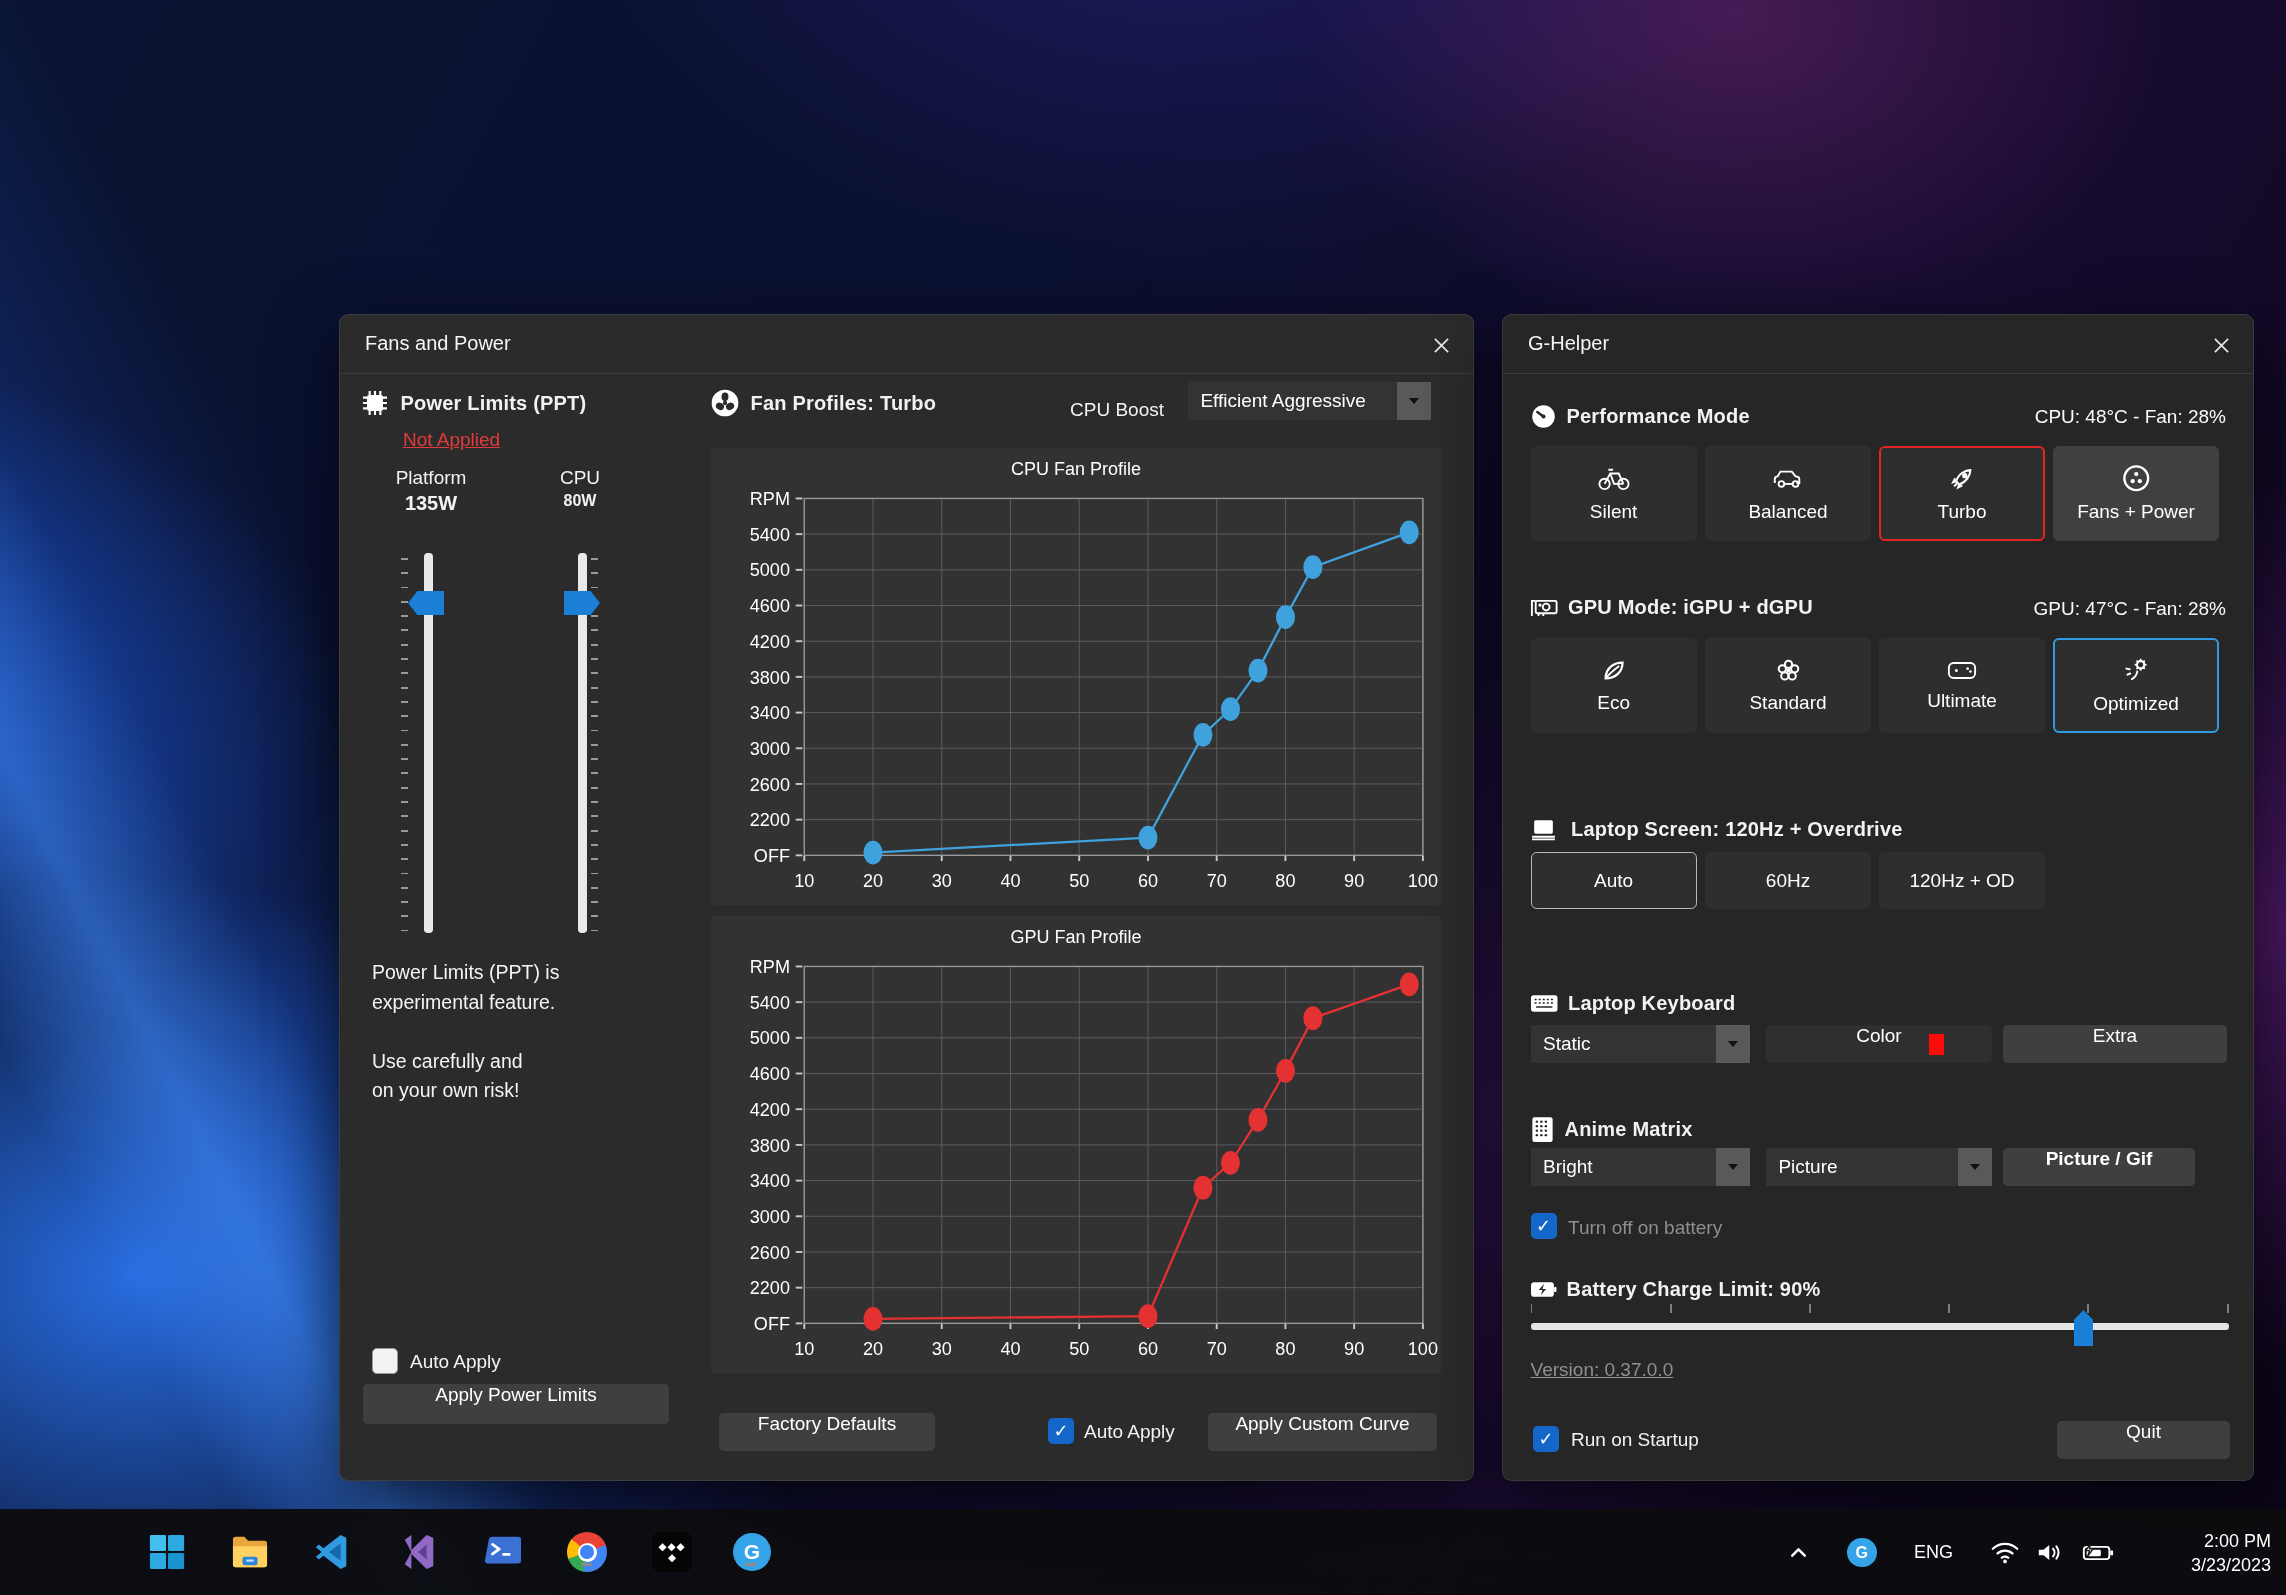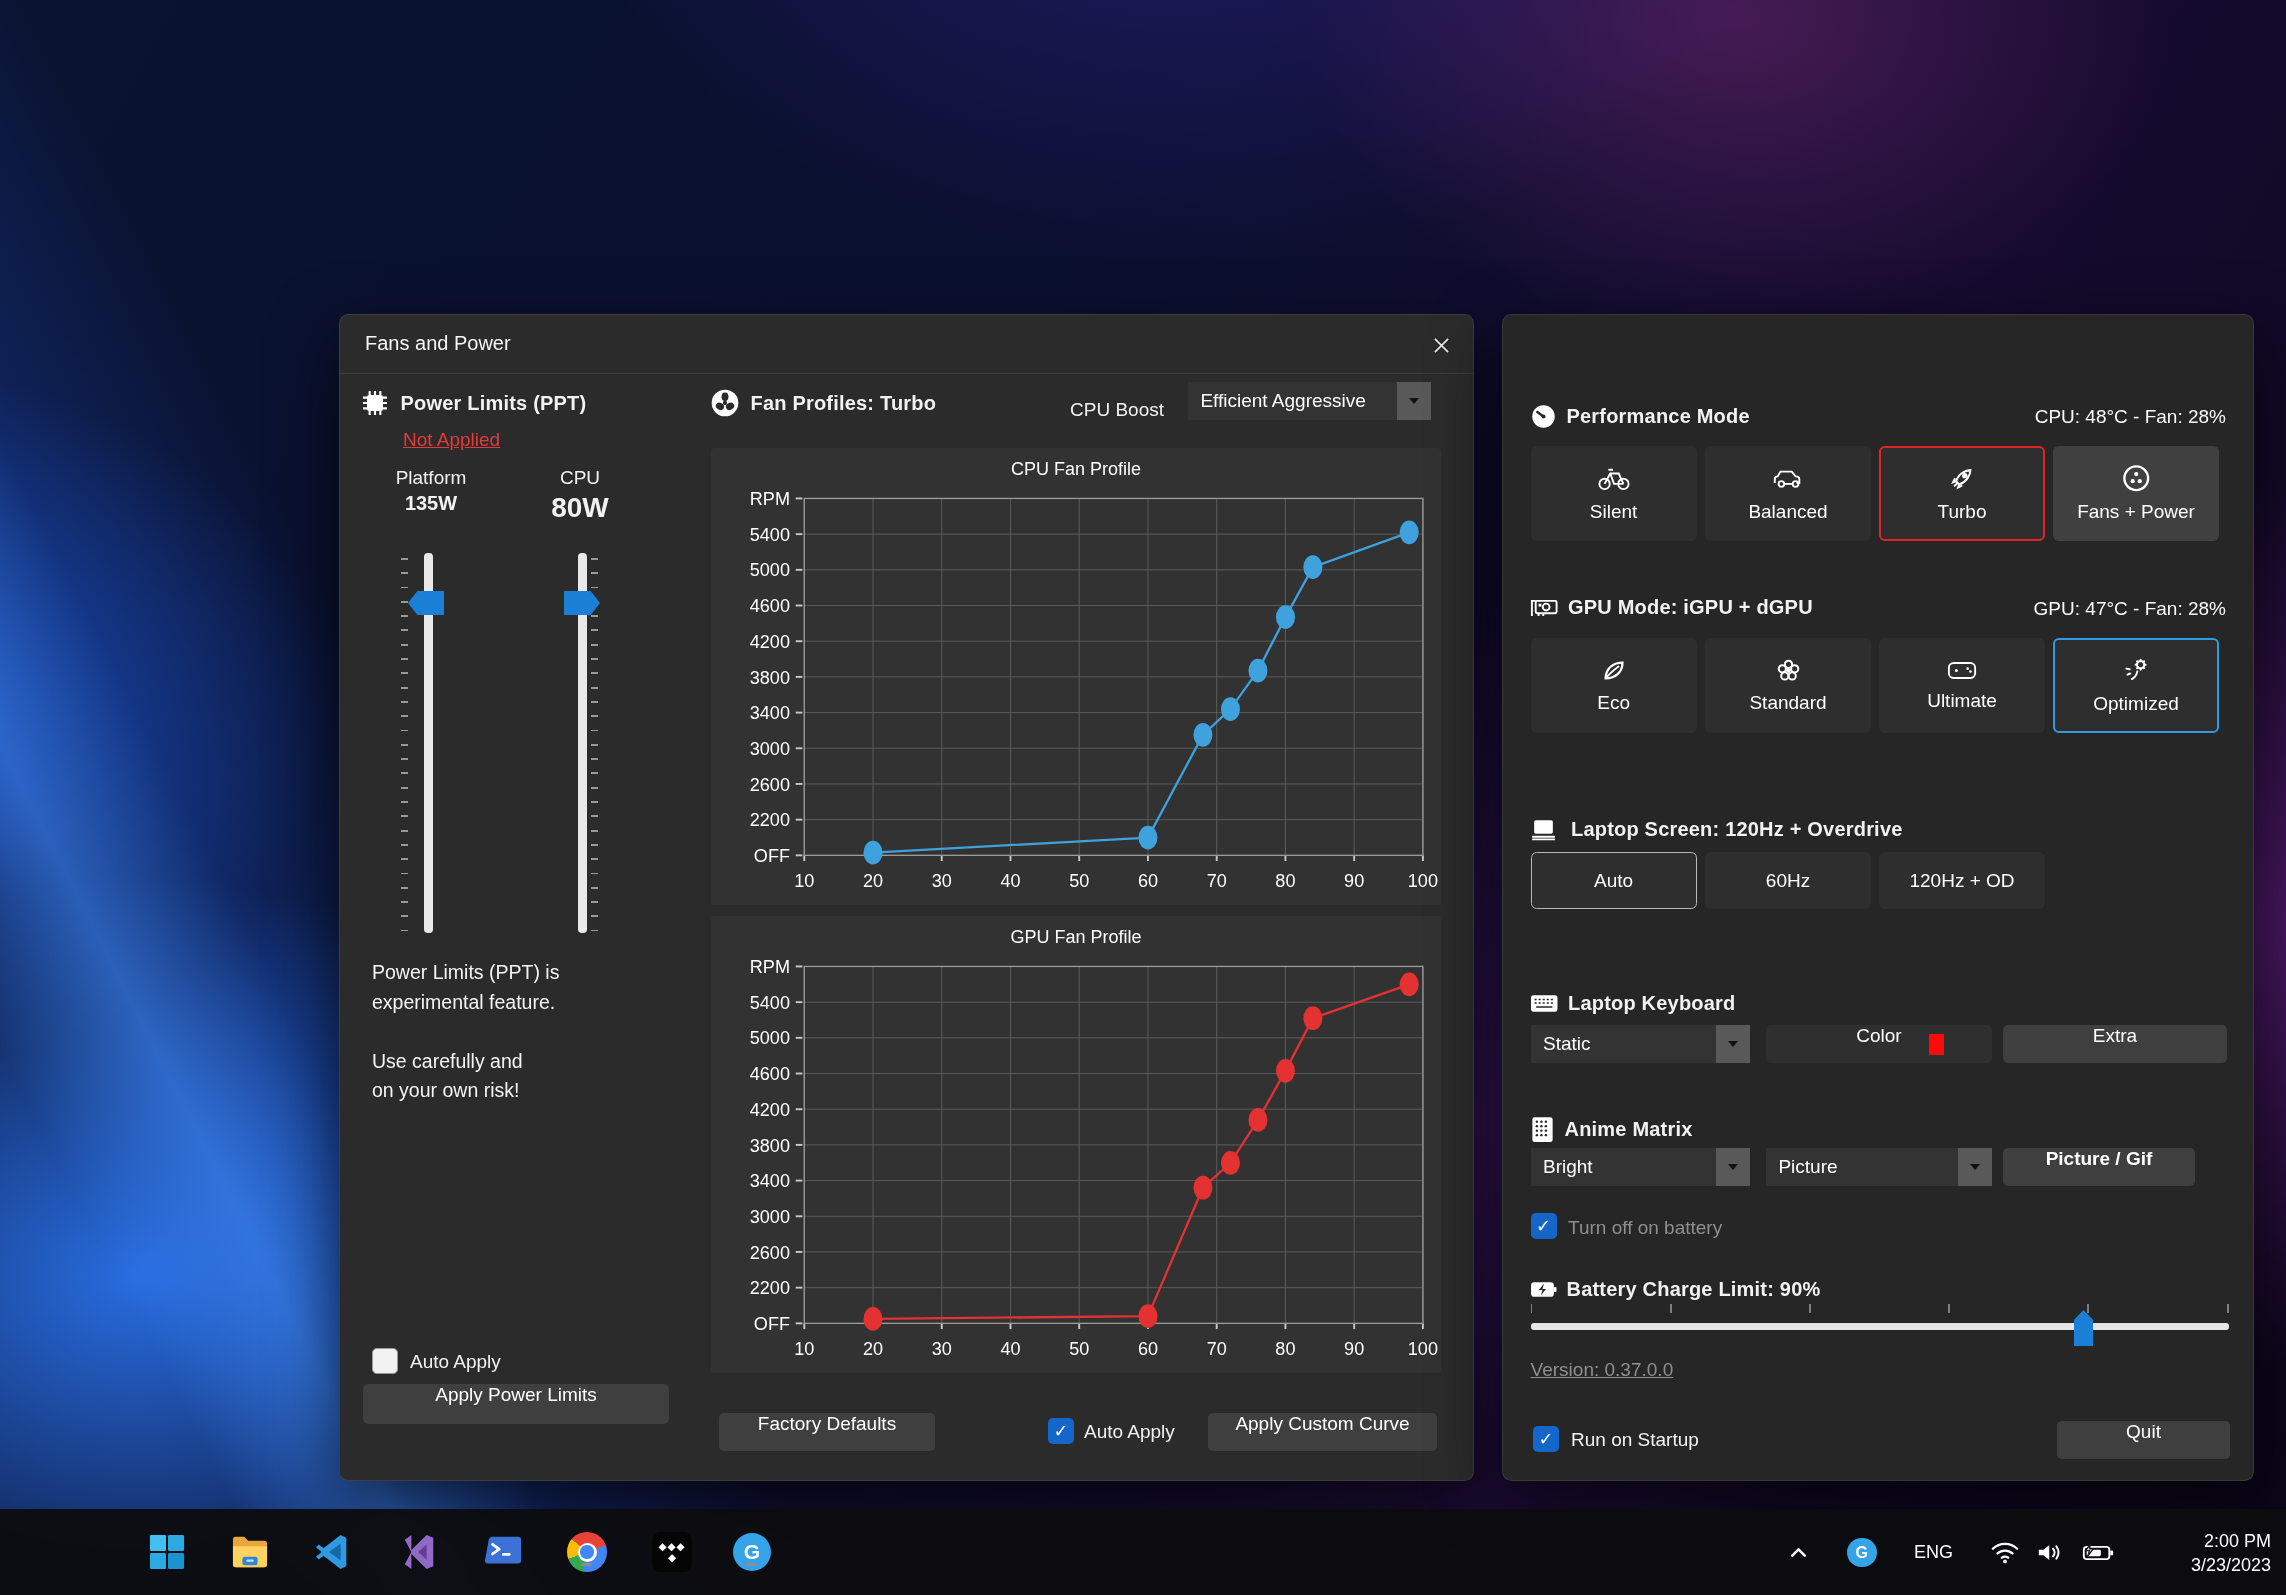--- a/index.html
+++ b/index.html
@@ -114,21 +114,21 @@
       <b>Power Limits (PPT)</b>
     </div>
     <span class="lbl redtxt" style="left:63px;top:114px;text-decoration:underline;">Not Applied</span>
 
     <div class="abs" style="left:34px;top:152px;width:114px;text-align:center;">
       <div class="lbl" style="position:static;">Platform</div>
       <div style="font-size:20px;font-weight:bold;margin-top:2.9px;">135W</div>
     </div>
     <div class="abs" style="left:183px;top:152px;width:114px;text-align:center;">
       <div class="lbl" style="position:static;">CPU</div>
-      <div style="font-size:28px;font-weight:bold;margin-top:2.9px;">80W</div>
+      <div style="font-size:16px;font-weight:bold;margin-top:2.9px;">80W</div>
     </div>
 
     <div class="vticks" style="left:61px;top:243px;height:373px;"></div>
     <div class="vtrack" style="left:84px;top:238px;height:380px;"></div>
     <div class="vhandle left" style="left:68px;top:276px;"></div>
 
     <div class="vticks" style="left:251px;top:243px;height:373px;"></div>
     <div class="vtrack" style="left:238px;top:238px;height:380px;"></div>
     <div class="vhandle right" style="left:224px;top:276px;"></div>
 
@@ -323,20 +323,28 @@
         </svg>
     </div>
 
     <div class="btn" style="left:379px;top:1098px;width:216px;height:38px;">Factory Defaults</div>
     <span class="chk on" style="left:708px;top:1103px;">✓</span>
     <span class="lbl" style="left:744px;top:1106px;">Auto Apply</span>
     <div class="btn" style="left:868px;top:1098px;width:229px;height:38px;">Apply Custom Curve</div>
   </section>
 
   <section class="win" style="left:1502px;top:314px;width:752px;height:1167px;background:#262626;">
+    <div class="titlebar">
+      <span class="title">G-Helper</span>
+      <span class="closebtn">
+        <svg class="ic" width="17" height="17" viewBox="0 0 18 18">
+            <path d="M2 2 L16 16 M16 2 L2 16" stroke="#e8e8e8" stroke-width="1.8"></path>
+          </svg>
+      </span>
+    </div>
 
     <div class="sechead" style="left:27px;top:88px;">
       <span>
         <svg class="ic" width="27" height="27" viewBox="0 0 24 24">
           <circle cx="12" cy="12" r="10" fill="#fff"></circle>
           <path d="M12 12 L6.5 8" stroke="#262626" stroke-width="2.2" stroke-linecap="round"></path>
           <circle cx="12" cy="12" r="1.8" fill="#262626"></circle>
         </svg>
       </span>
       <b>Performance Mode</b>

